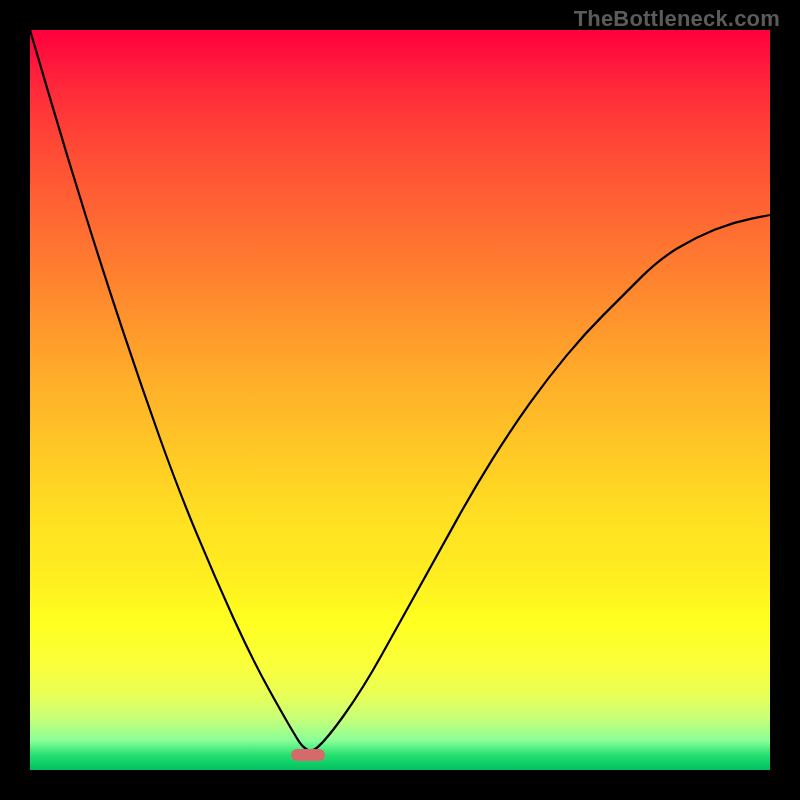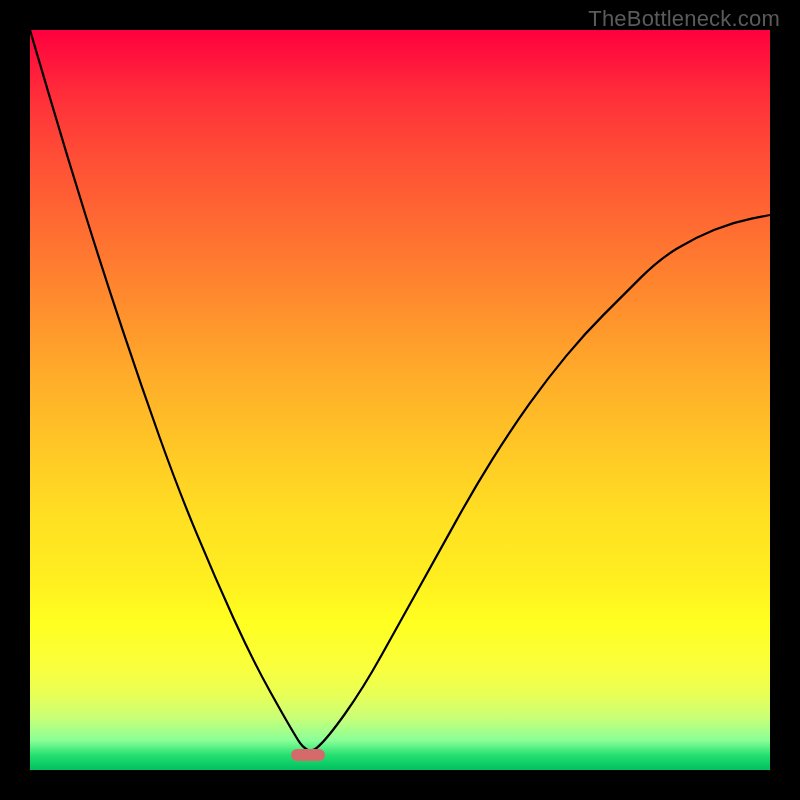--- a/index.html
+++ b/index.html
@@ -15,21 +15,21 @@
     height: 800px;
     background: #000;
     position: relative;
   }
   .watermark {
     position: absolute;
     top: 6px;
     right: 20px;
     font-family: Arial, Helvetica, sans-serif;
     font-size: 22px;
-    font-weight: 400;
+    font-weight: 700;
     color: #5b5b5b;
     letter-spacing: 0.2px;
   }
   .plot {
     position: absolute;
     left: 30px;
     top: 30px;
     width: 740px;
     height: 740px;
     background: linear-gradient(to bottom,

